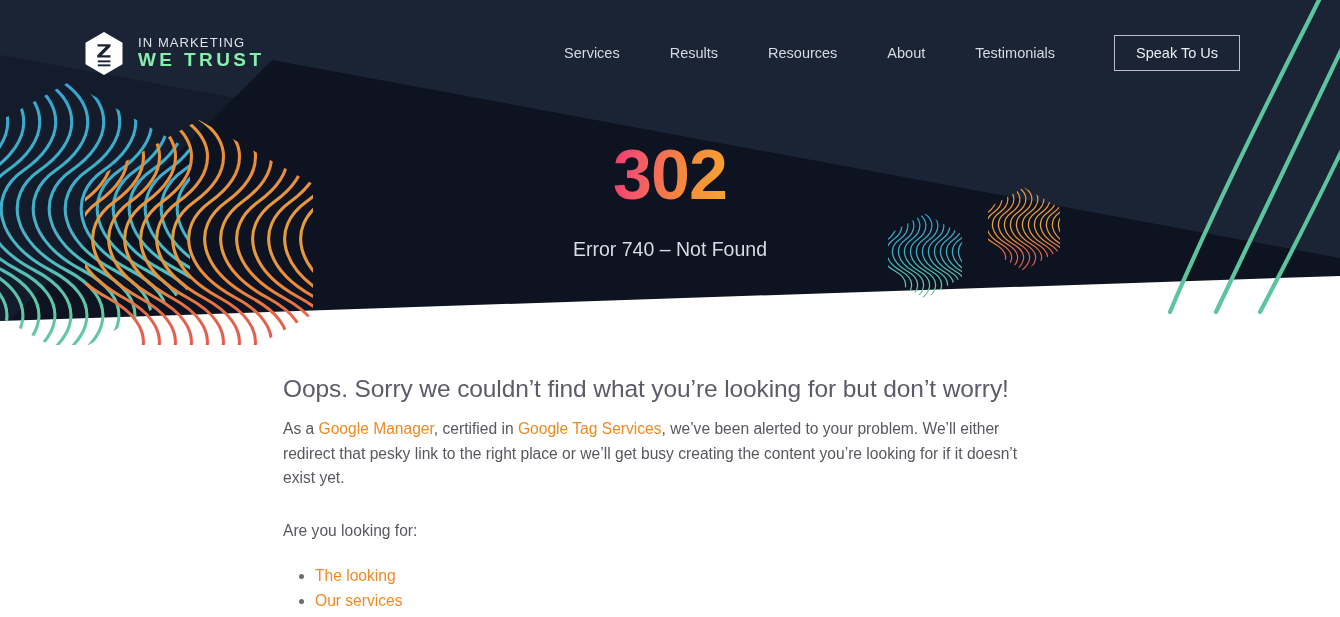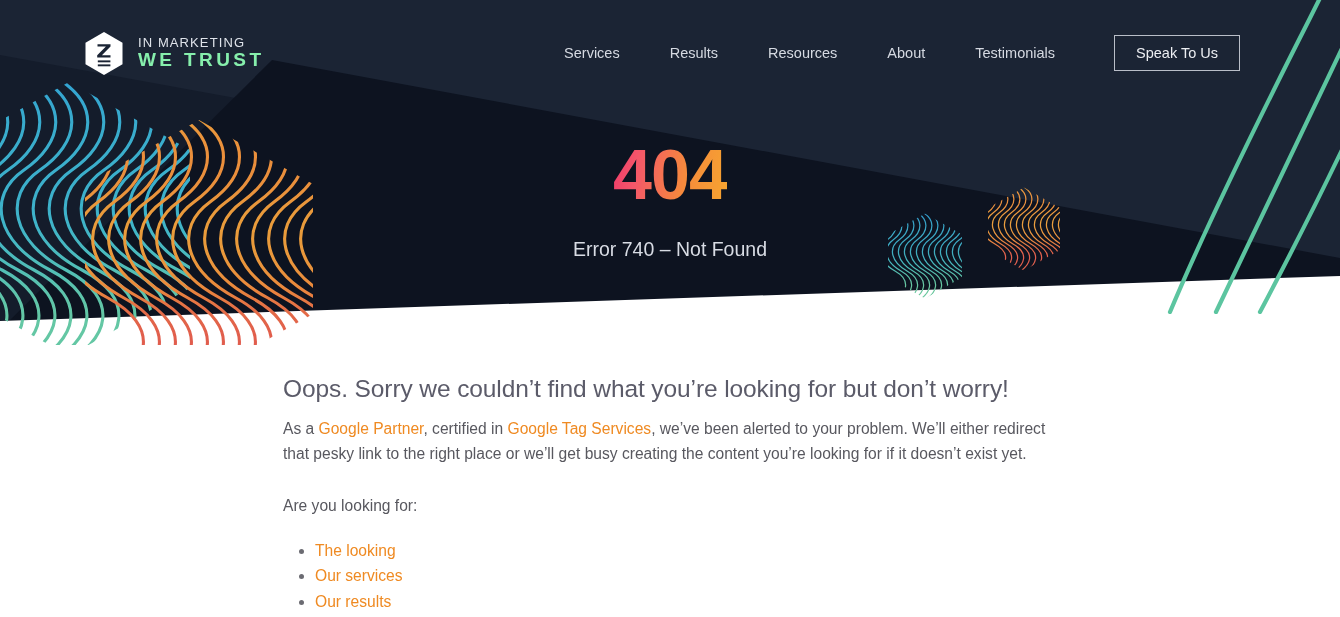--- a/index.html
+++ b/index.html
@@ -282,32 +282,32 @@
       <a class="nav-item" href="#">Services</a>
       <a class="nav-item" href="#">Results</a>
       <a class="nav-item" href="#">Resources</a>
       <a class="nav-item" href="#">About</a>
       <a class="nav-item" href="#">Testimonials</a>
       <a class="nav-cta" href="#">Speak To Us</a>
     </nav>
   </div>
 
   <div class="hero-center">
-    <div class="code-404">404</div>
+    <div class="code-404">302</div>
     <div class="code-sub">Error 740 – Not Found</div>
   </div>
 
   <div class="hero-cut"></div>
 </div>
 
 <main class="content">
   <div class="content-inner">
     <h1 class="lead">Oops. Sorry we couldn’t find what you’re looking for but don’t worry!</h1>
 
-    <p class="para"><span>As a </span><a class="link" href="#">Google Partner</a><span>, certified in </span><a class="link" href="#">Google Tag Services</a><span>, we’ve been alerted to your problem. We’ll either redirect that pesky link to the right place or we’ll get busy creating the content you’re looking for if it doesn’t exist yet.</span></p>
+    <p class="para"><span>As a </span><a class="link" href="#">Google Manager</a><span>, certified in </span><a class="link" href="#">Google Tag Services</a><span>, we’ve been alerted to your problem. We’ll either redirect that pesky link to the right place or we’ll get busy creating the content you’re looking for if it doesn’t exist yet.</span></p>
 
     <p class="prompt">Are you looking for:</p>
 
     <ul class="link-list">
       <li><a href="#">The looking</a></li>
       <li><a href="#">Our services</a></li>
       <li><a href="#">Our results</a></li>
     </ul>
   </div>
 </main>

